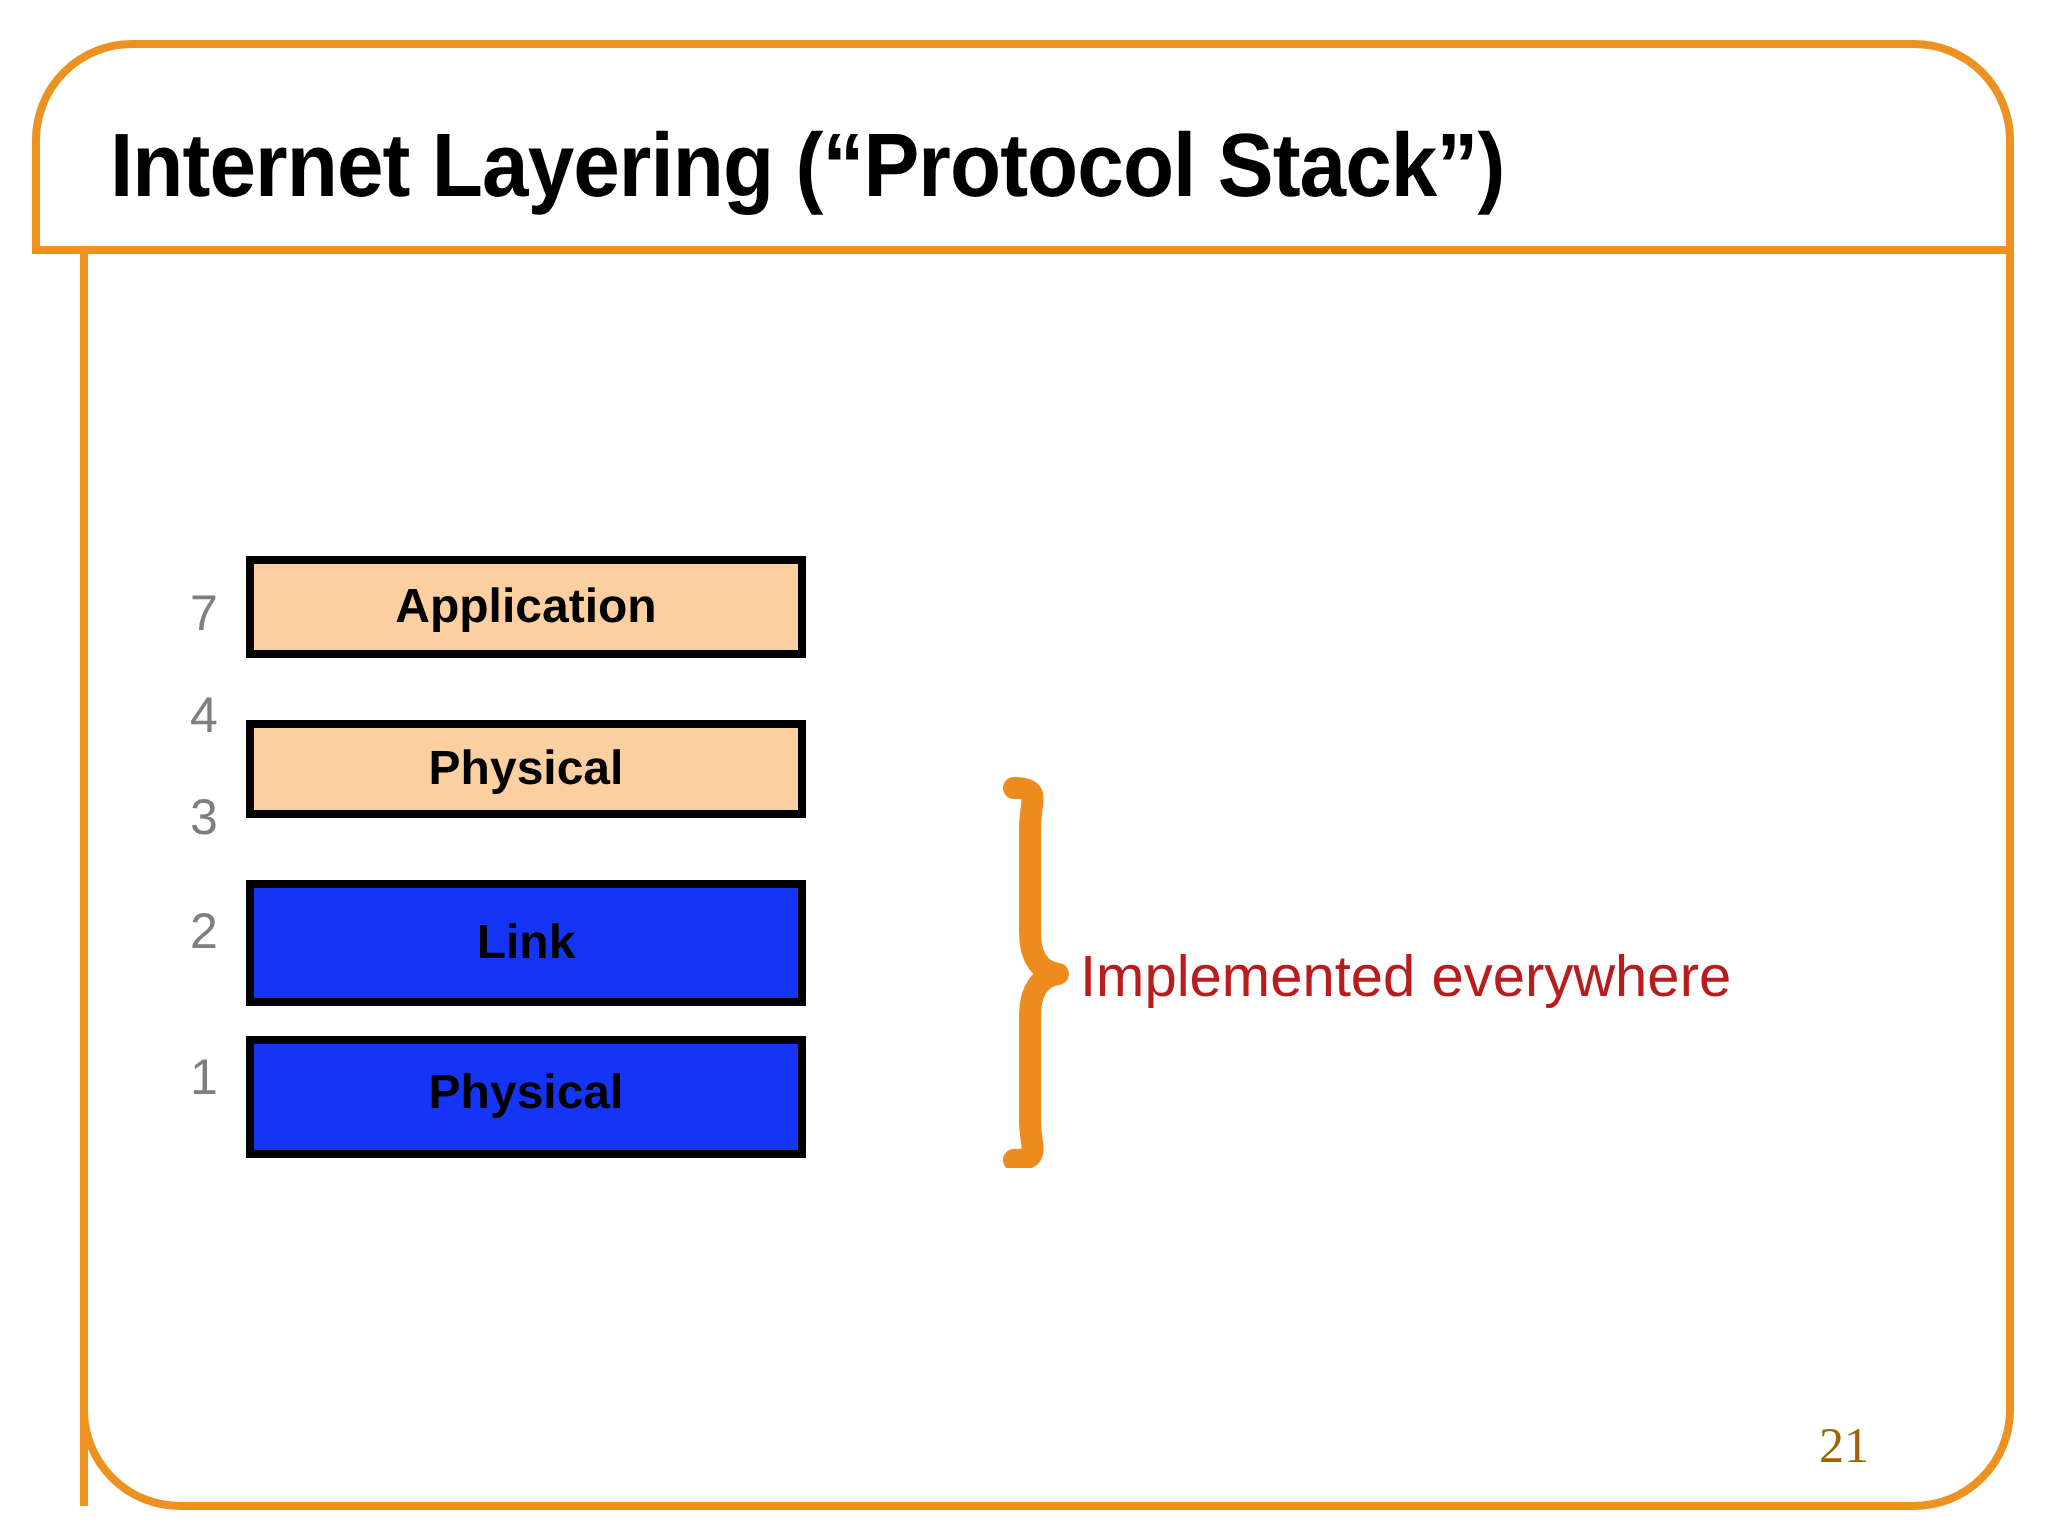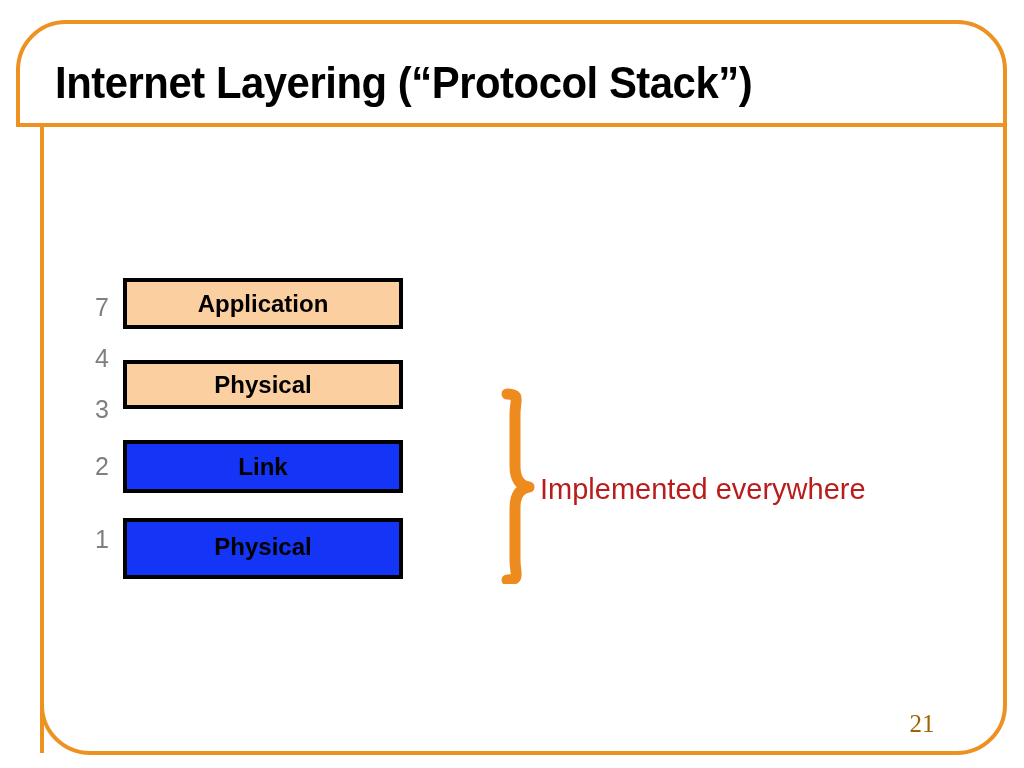--- a/index.html
+++ b/index.html
@@ -147,21 +147,21 @@
     <div class="layer-num" style="left:88px; top:525px;">1</div>
 
     <div class="layer-box box-center" style="left:123px; top:278px; width:280px; height:51px; background:#fbcfa0;">
       <span class="layer-label">Application</span>
     </div>
 
     <div class="layer-box box-center" style="left:123px; top:360px; width:280px; height:49px; background:#fbcfa0;">
       <span class="layer-label">Physical</span>
     </div>
 
-    <div class="layer-box box-center" style="left:123px; top:440px; width:280px; height:53px; background:#1435f5;">
+    <div class="layer-box box-center" style="left:123px; top:440px; width:280px; height:63px; background:#1435f5;">
       <span class="layer-label">Link</span>
     </div>
 
     <div class="layer-box box-top" style="left:123px; top:518px; width:280px; height:61px; background:#1435f5;">
       <span class="layer-label">Physical</span>
     </div>
   </div>
 
   <svg class="brace-svg" viewBox="0 0 75 196" xmlns="http://www.w3.org/2000/svg">
     <path d="M 30 6

